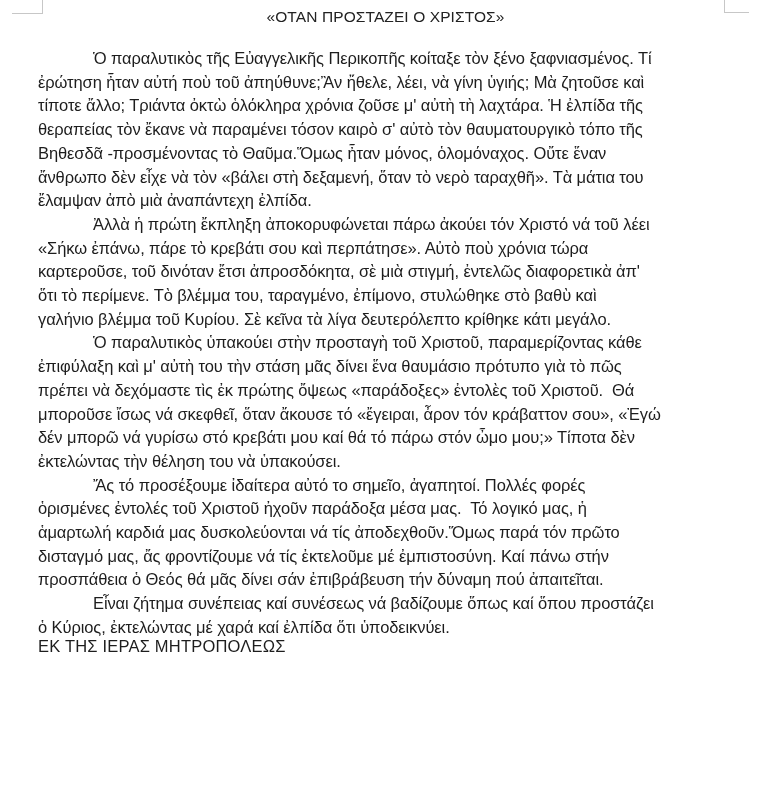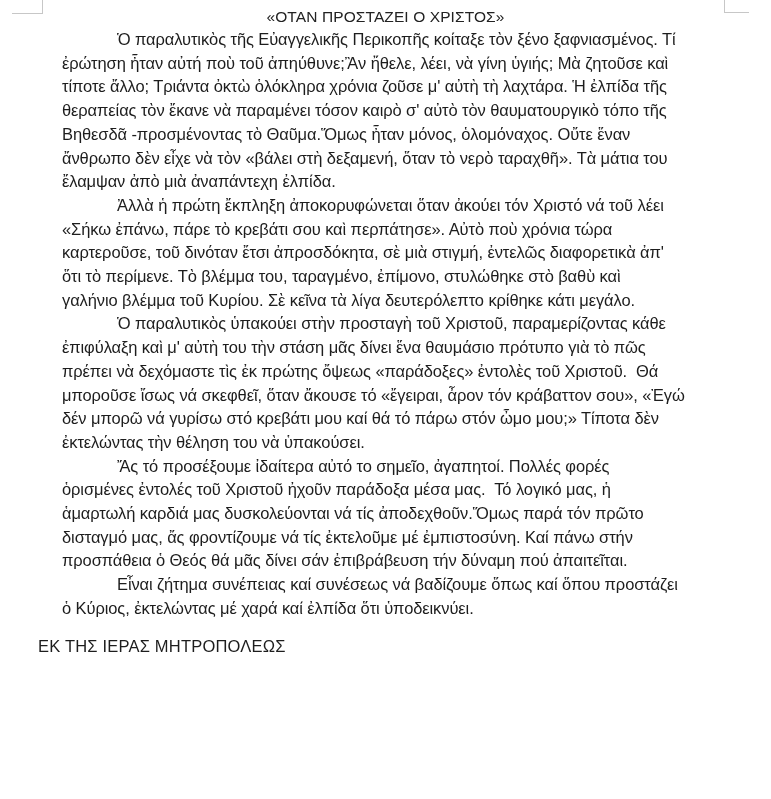--- a/index.html
+++ b/index.html
@@ -41,24 +41,23 @@
     padding-top: 7px;
     font-size: 15.5px;
     line-height: 20px;
     font-weight: normal;
     text-align: center;
     color: #222222;
     letter-spacing: 0.1px;
   }
   .doc-body {
     position: absolute;
-    top: 28px;
+    top: 47px;
     left: 38px;
     width: 695px;
-    margin-left: 24px;
   }
   .text-line {
     white-space: pre;
     font-size: 16.5px;
     line-height: 23.7px;
     letter-spacing: -0.1px;
   }
   .text-line.indent {
     padding-left: 55px;
   }
@@ -87,21 +86,21 @@
       <div>
         <div class="text-line indent">Ὁ παραλυτικὸς τῆς Εὐαγγελικῆς Περικοπῆς κοίταξε τὸν ξένο ξαφνιασμένος. Τί</div>
         <div class="text-line">ἐρώτηση ἦταν αὐτή ποὺ τοῦ ἀπηύθυνε;Ἂν ἤθελε, λέει, νὰ γίνη ὑγιής; Μὰ ζητοῦσε καὶ</div>
         <div class="text-line">τίποτε ἄλλο; Τριάντα ὀκτὼ ὁλόκληρα χρόνια ζοῦσε μ' αὐτὴ τὴ λαχτάρα. Ἡ ἐλπίδα τῆς</div>
         <div class="text-line">θεραπείας τὸν ἔκανε νὰ παραμένει τόσον καιρὸ σ' αὐτὸ τὸν θαυματουργικὸ τόπο τῆς</div>
         <div class="text-line">Βηθεσδᾶ -προσμένοντας τὸ Θαῦμα.Ὅμως ἦταν μόνος, ὁλομόναχος. Οὔτε ἕναν</div>
         <div class="text-line">ἄνθρωπο δὲν εἶχε νὰ τὸν «βάλει στὴ δεξαμενή, ὅταν τὸ νερὸ ταραχθῆ». Τὰ μάτια του</div>
         <div class="text-line">ἔλαμψαν ἀπὸ μιὰ ἀναπάντεχη ἐλπίδα.</div>
       </div>
       <div>
-        <div class="text-line indent">Ἀλλὰ ἡ πρώτη ἔκπληξη ἀποκορυφώνεται ὅταν ἀκούει τόν Χριστό νά τοῦ λέει</div>
+        <div class="text-line indent">Ἀλλὰ ἡ πρώτη ἔκπληξη ἀποκορυφώνεται πάρω ἀκούει τόν Χριστό νά τοῦ λέει</div>
         <div class="text-line">«Σήκω ἐπάνω, πάρε τὸ κρεβάτι σου καὶ περπάτησε». Αὐτὸ ποὺ χρόνια τώρα</div>
         <div class="text-line">καρτεροῦσε, τοῦ δινόταν ἔτσι ἀπροσδόκητα, σὲ μιὰ στιγμή, ἐντελῶς διαφορετικὰ ἀπ'</div>
         <div class="text-line">ὅτι τὸ περίμενε. Τὸ βλέμμα του, ταραγμένο, ἐπίμονο, στυλώθηκε στὸ βαθὺ καὶ</div>
         <div class="text-line">γαλήνιο βλέμμα τοῦ Κυρίου. Σὲ κεῖνα τὰ λίγα δευτερόλεπτο κρίθηκε κάτι μεγάλο.</div>
       </div>
       <div>
         <div class="text-line indent">Ὁ παραλυτικὸς ὑπακούει στὴν προσταγὴ τοῦ Χριστοῦ, παραμερίζοντας κάθε</div>
         <div class="text-line">ἐπιφύλαξη καὶ μ' αὐτὴ του τὴν στάση μᾶς δίνει ἕνα θαυμάσιο πρότυπο γιὰ τὸ πῶς</div>
         <div class="text-line">πρέπει νὰ δεχόμαστε τὶς ἐκ πρώτης ὄψεως «παράδοξες» ἐντολὲς τοῦ Χριστοῦ.  Θά</div>
         <div class="text-line">μποροῦσε ἴσως νά σκεφθεῖ, ὅταν ἄκουσε τό «ἔγειραι, ἆρον τόν κράβαττον σου», «Ἐγώ</div>

